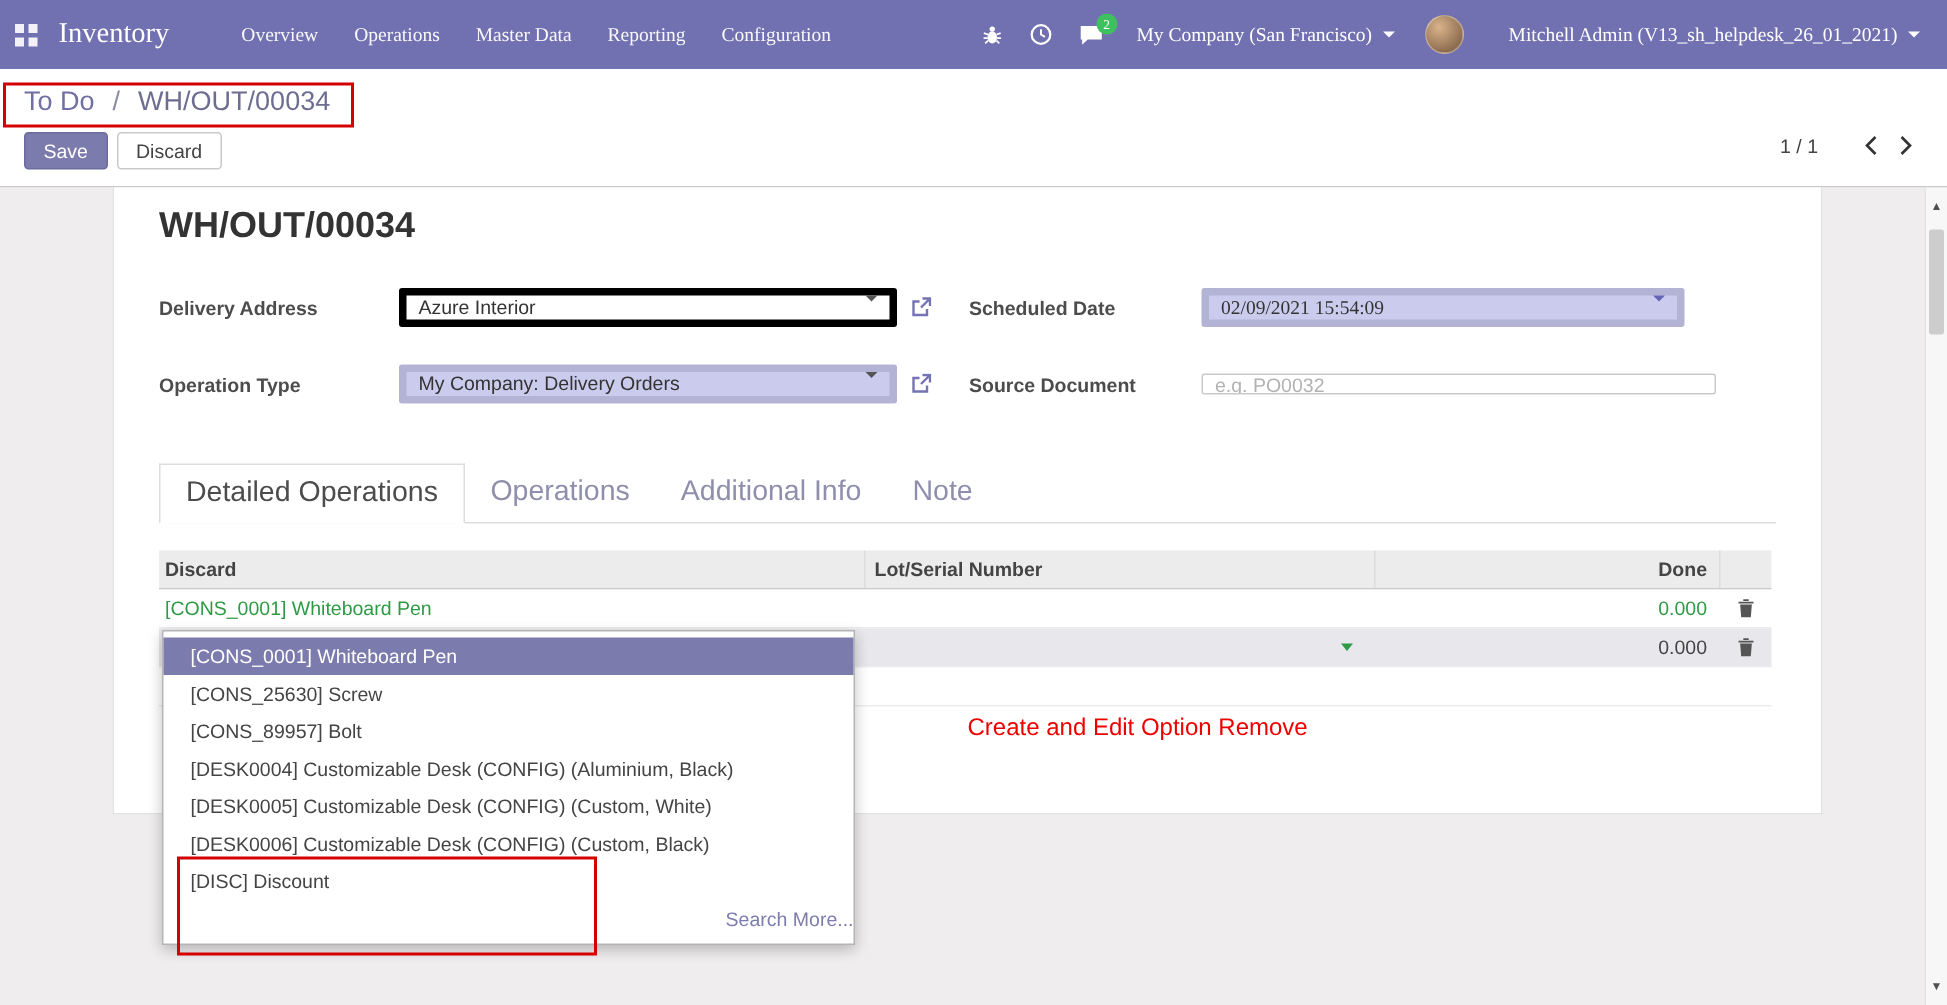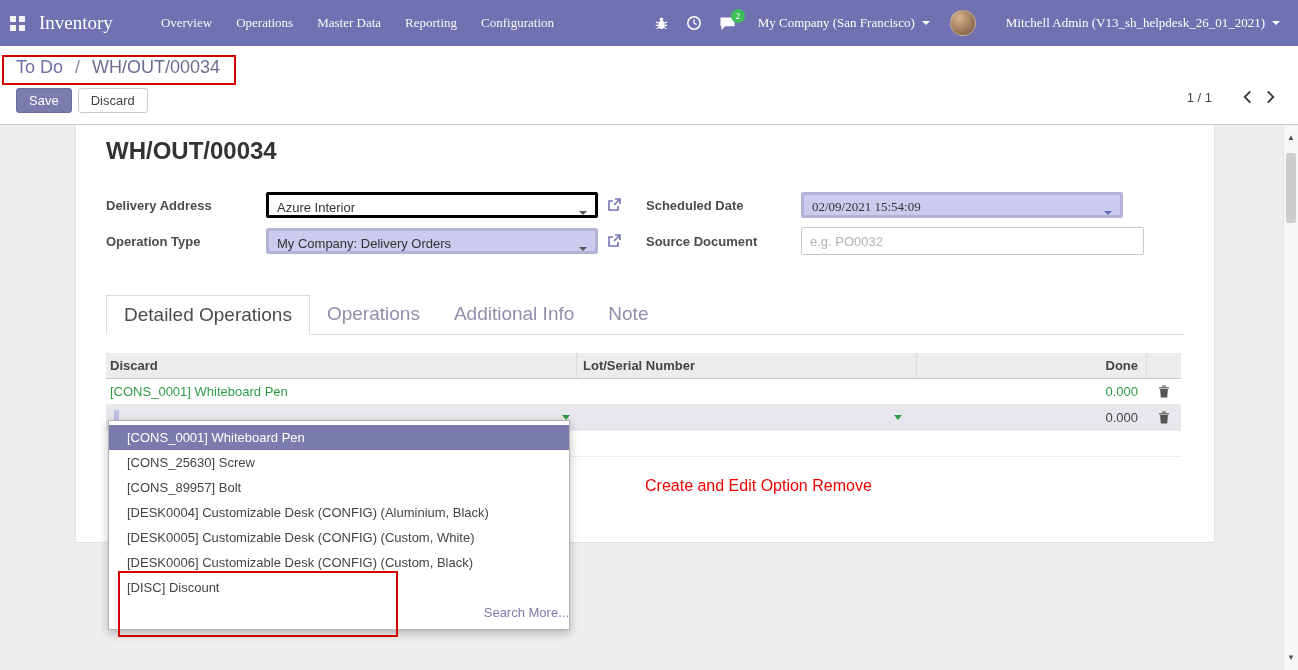--- a/index.html
+++ b/index.html
@@ -44,32 +44,32 @@
   .pager-value { margin-right:24px; }
   .pager-btn { padding:2px 7px; cursor:pointer; display:flex; align-items:center; }
 
   
   .content { position:absolute; top:125px; left:0; right:15px; bottom:0; background:#efeded; }
   .sheet { position:absolute; top:0; left:75px; width:1140px; height:418px; background:#fff;
     border:1px solid #e2e2e2; border-top:none; padding:0 30px; overflow:hidden; }
   .sheet-title { margin-top:12px; font-size:24px; font-weight:bold; color:#333; }
 
   .form-grid { display:grid; grid-template-columns:160px 355px 180px 345px; margin-top:27px;
-    row-gap:9px; align-items:center; }
+    row-gap:25px; align-items:center; }
   .f-label { font-weight:bold; color:#4c4c4c; font-size:13px; }
   .f-label-r { padding-left:25px; }
   .field-cell { display:flex; align-items:center; }
-  .o-input { height:26px; width:341px; border:3px solid #000000; border-radius:2px; background:#fff;
-    display:flex; align-items:flex-end; padding:0 8px; font-size:13px; color:#333; cursor:pointer; }
+  .o-input { height:26px; width:341px; border:5px solid #000000; border-radius:2px; background:#fff;
+    display:flex; align-items:flex-start; padding:0 8px; font-size:13px; color:#333; cursor:pointer; }
   .o-input.wide { width:322px;font-family:Liberation Serif, serif; }
   .o-input .caret { margin-left:auto; color:#555; }
   .o-input.selected { background:#cbcbee; border-color:#b3b3d6; }
   .date-caret { color:#6565b8 !important; }
   .ext-link { margin-left:9px; cursor:pointer; display:flex; }
-  input.o-text { height:28px; width:343px; border:1px solid #c9c9c9; border-radius:2px; padding:0 8px;
+  input.o-text { height:14px; width:343px; border:1px solid #c9c9c9; border-radius:2px; padding:0 8px;
     font-size:13px; color:#333; font-family:inherit; outline:none; }
   input.o-text::placeholder { color:#b2b2b2; }
 
   
   .tabs { display:flex; margin-top:40px; border-bottom:1px solid #ddd; }
   .tab { padding:8px 17px; color:#8f8fad; cursor:pointer; font-size:19px; }
   .tab.active { background:#fff; border:1px solid #ddd; border-bottom:1px solid #fff;
     margin-bottom:-1px; color:#4c4c4c; }
 
   

